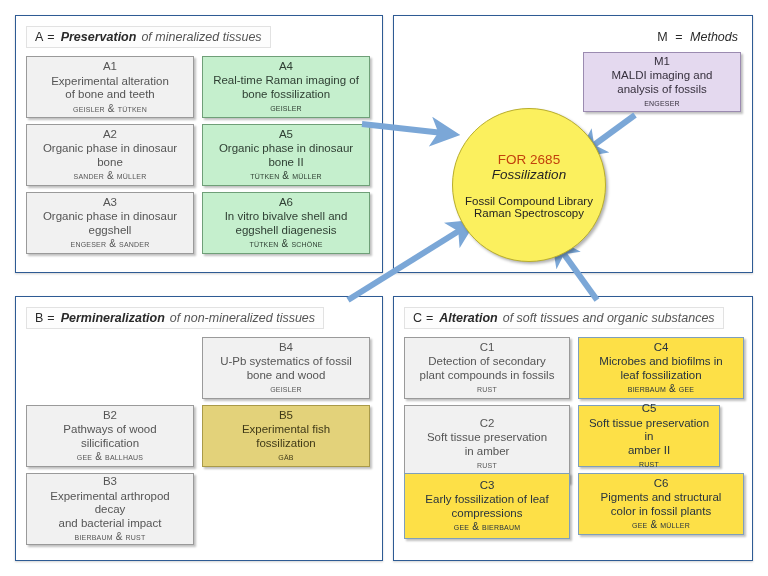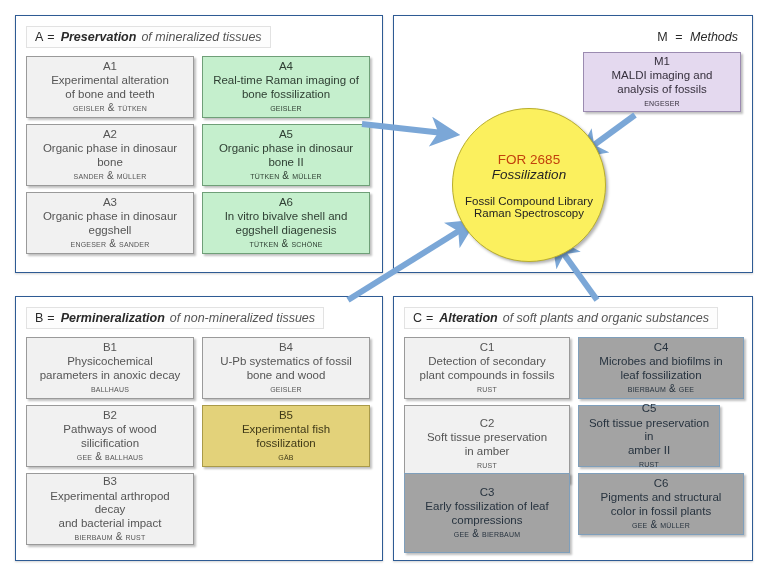--- a/index.html
+++ b/index.html
@@ -73,21 +73,21 @@
   .pbox .ttl{font-size:11.5px;color:#555;}
   .pbox .auth{
     font-size:10px;color:#555;
     font-variant:small-caps;
     text-transform:lowercase;
     letter-spacing:.2px;
     margin-top:1px;
   }
   .pbox.green{background:#c5efcd;border-color:#6f9f78;}
   .pbox.green .code,.pbox.green .ttl,.pbox.green .auth{color:#2f3f33;}
-  .pbox.blue{background:#a3a3a3;border-color:#7f9fbb;}
+  .pbox.blue{background:#fde047;border-color:#7f9fbb;}
   .pbox.blue .code,.pbox.blue .ttl,.pbox.blue .auth{color:#27333f;}
   .pbox.gold{background:#e3d27a;border-color:#a99a49;}
   .pbox.gold .code,.pbox.gold .ttl,.pbox.gold .auth{color:#403a18;}
   .pbox.purple{background:#e4d9ef;border-color:#9b8bb0;}
   .pbox.purple .code,.pbox.purple .ttl,.pbox.purple .auth{color:#36303d;}
 
   
   #hub{
     position:absolute;
     left:452px;top:108px;
@@ -115,21 +115,21 @@
 <div id="stage">
 
   <div class="panel" id="panel-a">
     <div class="sect-head">
       <span class="eq">A</span>
       <span class="eq" style="padding:0 4px">=</span>
       <span class="kw">Preservation</span>
       <span class="rest" style="padding-left:3px">of mineralized tissues</span>
     </div>
 
-    <div class="pbox" style="left:10px;top:40px;width:168px;height:62px;">
+    <div class="pbox" style="left:10px;top:40px;width:168px;height:62px;justify-content:space-between;">
       <div class="code">A1</div>
       <div class="ttl">Experimental alteration</div>
       <div class="ttl">of bone and teeth</div>
       <div class="auth">Geisler &amp; Tütken</div>
     </div>
 
     <div class="pbox" style="left:10px;top:108px;width:168px;height:62px;">
       <div class="code">A2</div>
       <div class="ttl">Organic phase in dinosaur</div>
       <div class="ttl">bone</div>
@@ -181,26 +181,20 @@
   </div>
 
   <div class="panel" id="panel-b">
     <div class="sect-head">
       <span class="eq">B</span>
       <span class="eq" style="padding:0 4px">=</span>
       <span class="kw">Permineralization</span>
       <span class="rest" style="padding-left:3px">of non-mineralized tissues</span>
     </div>
 
-    <div class="pbox" style="left:10px;top:40px;width:168px;height:62px;">
-      <div class="code">B1</div>
-      <div class="ttl">Physicochemical</div>
-      <div class="ttl">parameters in anoxic decay</div>
-      <div class="auth">Ballhaus</div>
-    </div>
 
     <div class="pbox" style="left:10px;top:108px;width:168px;height:62px;">
       <div class="code">B2</div>
       <div class="ttl">Pathways of wood</div>
       <div class="ttl">silicification</div>
       <div class="auth">Gee &amp; Ballhaus</div>
     </div>
 
     <div class="pbox" style="left:10px;top:176px;width:168px;height:72px;">
       <div class="code">B3</div>
@@ -223,38 +217,38 @@
       <div class="ttl">fossilization</div>
       <div class="auth">Gäb</div>
     </div>
   </div>
 
   <div class="panel" id="panel-c">
     <div class="sect-head">
       <span class="eq">C</span>
       <span class="eq" style="padding:0 4px">=</span>
       <span class="kw">Alteration</span>
-      <span class="rest" style="padding-left:3px">of soft plants and organic substances</span>
+      <span class="rest" style="padding-left:3px">of soft tissues and organic substances</span>
     </div>
 
     <div class="pbox" style="left:10px;top:40px;width:166px;height:62px;">
       <div class="code">C1</div>
       <div class="ttl">Detection of secondary</div>
       <div class="ttl">plant compounds in fossils</div>
       <div class="auth">Rust</div>
     </div>
 
     <div class="pbox" style="left:10px;top:108px;width:166px;height:78px;">
       <div class="code">C2</div>
       <div class="ttl">Soft tissue preservation</div>
       <div class="ttl">in amber</div>
       <div class="auth">Rust</div>
     </div>
 
-    <div class="pbox blue" style="left:10px;top:176px;width:166px;height:80px;">
+    <div class="pbox blue" style="left:10px;top:176px;width:166px;height:66px;">
       <div class="code">C3</div>
       <div class="ttl">Early fossilization of leaf</div>
       <div class="ttl">compressions</div>
       <div class="auth">Gee &amp; Bierbaum</div>
     </div>
 
     <div class="pbox blue" style="left:184px;top:40px;width:166px;height:62px;">
       <div class="code">C4</div>
       <div class="ttl">Microbes and biofilms in</div>
       <div class="ttl">leaf fossilization</div>

